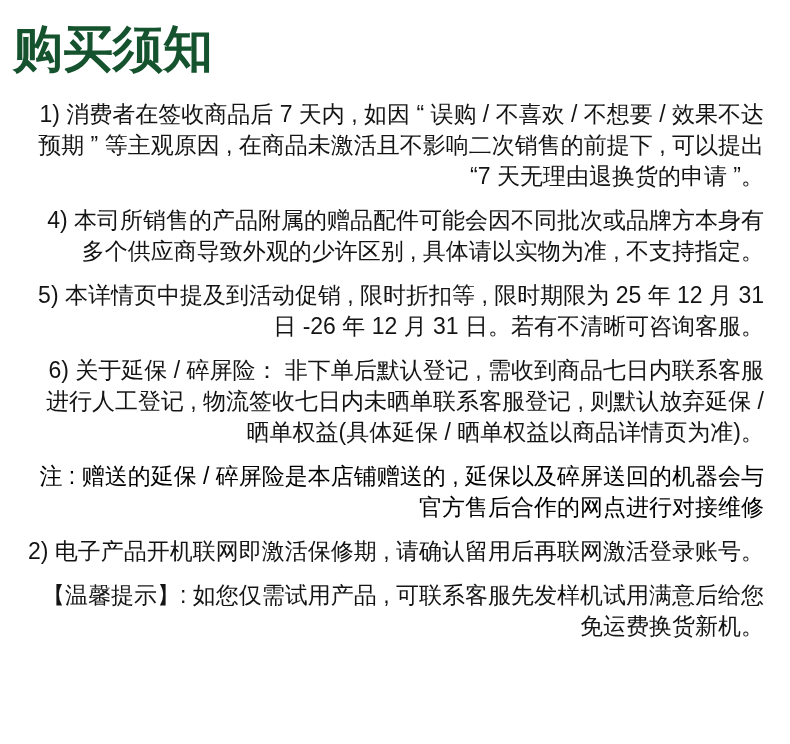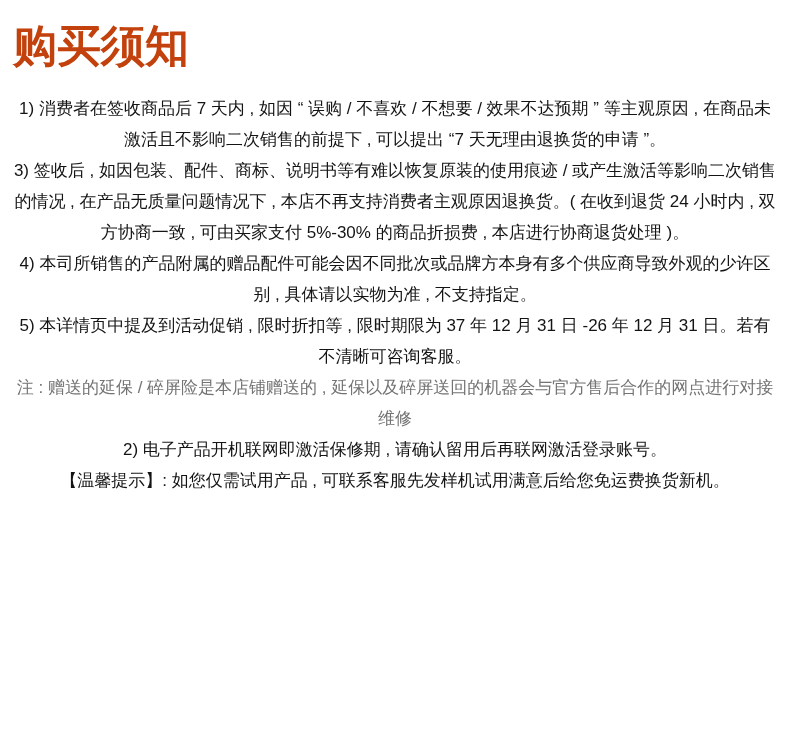--- a/index.html
+++ b/index.html
@@ -9,49 +9,49 @@
   }
   .page {
     width: 790px;
     min-height: 744px;
     box-sizing: border-box;
     padding: 16px 13px 8px 13px;
     background: #ffffff;
     font-family: "Liberation Sans", "DejaVu Sans", sans-serif;
   }
   .title {
-    font-size: 44px;
+    font-size: 50px;
     line-height: 1.08;
     font-weight: 700;
-    color: #c2410c;
+    color: #14532d;
     margin: 6px 0 23px 0;
   }
   .notice-body {
     width: 764px;
   }
   .line {
-    font-size: 17px;
+    font-size: 23px;
     line-height: 31px;
     font-weight: 400;
     color: #141414;
-    margin: 0;
-    text-align: center;
+    margin: 13px;
+    text-align: right;
   }
   .line.red {
-    color: #737373;
+    color: #000000;
   }
 </style>
 </head>
 <body>
 
 <div class="page">
   <h1 class="title">购买须知</h1>
   <div class="notice-body">
     <p class="line">1) 消费者在签收商品后 7 天内 , 如因 “ 误购 / 不喜欢 / 不想要 / 效果不达预期 ” 等主观原因 , 在商品未激活且不影响二次销售的前提下 , 可以提出 “7 天无理由退换货的申请 ”。</p>
-    <p class="line">3) 签收后 , 如因包装、配件、商标、说明书等有难以恢复原装的使用痕迹 / 或产生激活等影响二次销售的情况 , 在产品无质量问题情况下 , 本店不再支持消费者主观原因退换货。( 在收到退货 24 小时内 , 双方协商一致 , 可由买家支付 5%-30% 的商品折损费 , 本店进行协商退货处理 )。</p>
     <p class="line">4) 本司所销售的产品附属的赠品配件可能会因不同批次或品牌方本身有多个供应商导致外观的少许区别 , 具体请以实物为准 , 不支持指定。</p>
-    <p class="line">5) 本详情页中提及到活动促销 , 限时折扣等 , 限时期限为 37 年 12 月 31 日 -26 年 12 月 31 日。若有不清晰可咨询客服。</p>
+    <p class="line">5) 本详情页中提及到活动促销 , 限时折扣等 , 限时期限为 25 年 12 月 31 日 -26 年 12 月 31 日。若有不清晰可咨询客服。</p>
+    <p class="line">6) 关于延保 / 碎屏险： 非下单后默认登记 , 需收到商品七日内联系客服进行人工登记 , 物流签收七日内未晒单联系客服登记 , 则默认放弃延保 / 晒单权益(具体延保 / 晒单权益以商品详情页为准)。</p>
     <p class="line red">注 : 赠送的延保 / 碎屏险是本店铺赠送的 , 延保以及碎屏送回的机器会与官方售后合作的网点进行对接维修</p>
     <p class="line">2) 电子产品开机联网即激活保修期 , 请确认留用后再联网激活登录账号。</p>
     <p class="line">【温馨提示】: 如您仅需试用产品 , 可联系客服先发样机试用满意后给您免运费换货新机。</p>
 
   </div>
 </div>
 
 </body></html>

